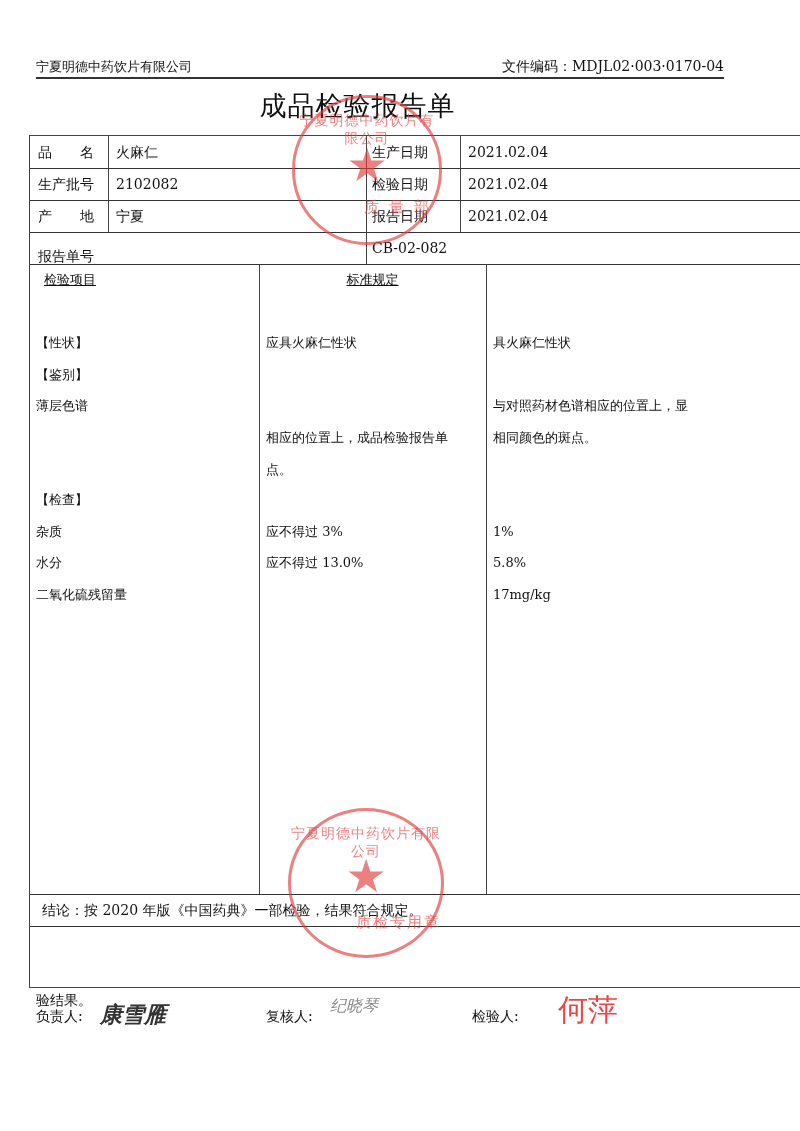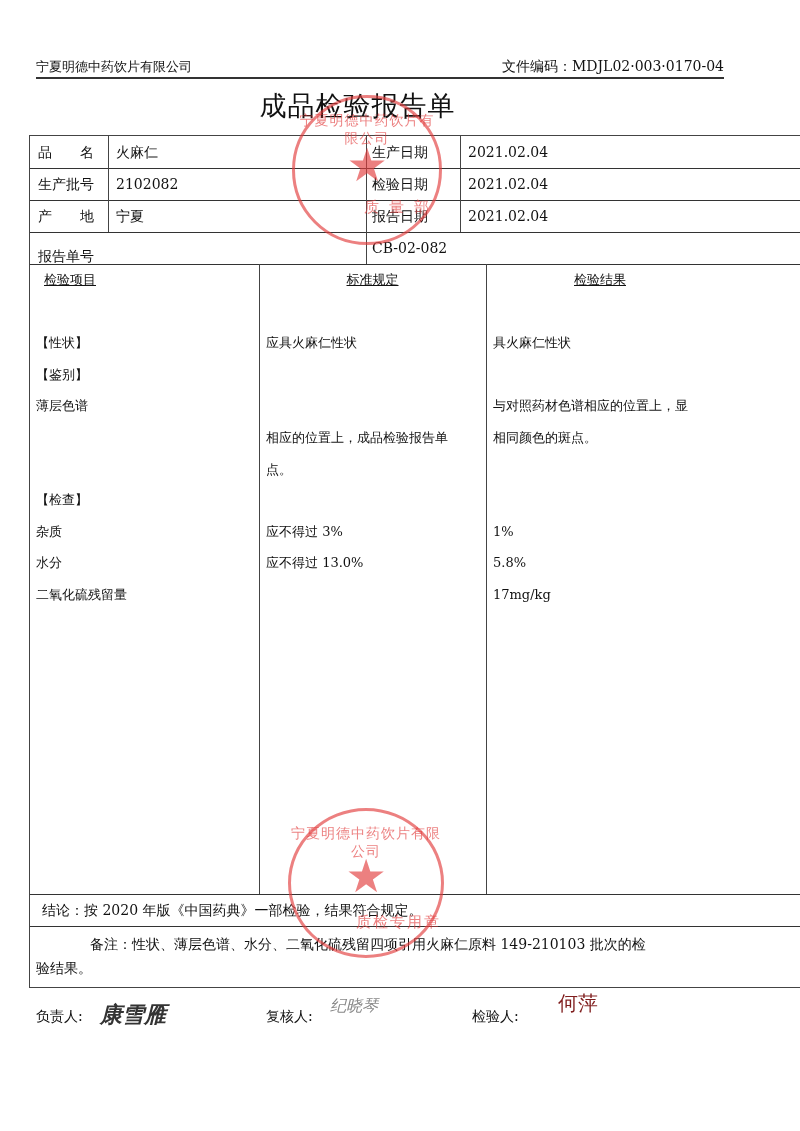--- a/index.html
+++ b/index.html
@@ -57,21 +57,20 @@
 
   <div class="cell" style="left:342px;top:0">生产日期</div>
   <div class="cell" style="left:438px;top:0">2021.02.04</div>
   <div class="cell" style="left:342px;top:32px">检验日期</div>
   <div class="cell" style="left:438px;top:32px">2021.02.04</div>
   <div class="cell" style="left:342px;top:64px">报告日期</div>
   <div class="cell" style="left:438px;top:64px">2021.02.04</div>
 
   <div class="cell ul" style="left:14px;top:128px">检验项目</div>
   <div class="cell ul" style="left:229px;width:227px;text-align:center;top:128px">标准规定</div>
-  <div class="cell ul" style="left:456px;width:228px;text-align:center;top:128px">检验结果</div>
 
   <div class="cell body-txt" style="left:6px;top:191px">【性状】</div>
   <div class="cell body-txt" style="left:236px;top:191px">应具火麻仁性状</div>
   <div class="cell body-txt" style="left:463px;top:191px">具火麻仁性状</div>
 
   <div class="cell body-txt" style="left:6px;top:223px">【鉴别】</div>
 
   <div class="cell body-txt" style="left:6px;top:254px">薄层色谱</div>
   <div class="cell body-txt" style="left:236px;top:286px">相应的位置上，成品检验报告单</div>
   <div class="cell body-txt" style="left:236px;top:318px">点。</div>
@@ -85,33 +84,32 @@
   <div class="cell body-txt" style="left:463px;top:380px">1%</div>
 
   <div class="cell body-txt" style="left:6px;top:411px">水分</div>
   <div class="cell body-txt" style="left:236px;top:411px">应不得过 13.0%</div>
   <div class="cell body-txt" style="left:463px;top:411px">5.8%</div>
 
   <div class="cell body-txt" style="left:6px;top:443px">二氧化硫残留量</div>
   <div class="cell body-txt" style="left:463px;top:443px">17mg/kg</div>
 
   <div class="cell" style="left:12px;right:0;top:758px">结论：按 2020 年版《中国药典》一部检验，结果符合规定。</div>
-  <div class="cell" style="left:60px;top:792px">备注：性状、薄层色谱、水分、二氧化硫残留四项引用火麻仁原料 149-210103 批次的检</div>
-  <div class="cell" style="left:6px;top:816px">验结果。</div>
+  <div class="cell" style="left:6px;top:848px">验结果。</div>
 </div>
 
 <div class="stamp" style="left:292px;top:95px;width:150px;height:150px;">
   <div class="arc" style="top:14px">宁夏明德中药饮片有限公司</div>
   <div class="star" style="top:44px">★</div>
   <div class="dept" style="top:100px">质量部</div>
 </div>
 <div class="stamp" style="left:288px;top:808px;width:156px;height:150px;">
   <div class="arc" style="top:14px">宁夏明德中药饮片有限公司</div>
   <div class="star" style="top:42px">★</div>
   <div class="dept" style="top:102px;letter-spacing:2px">质检专用章</div>
 </div>
 
 <div class="sig" style="left:36px">负责人:</div>
 <div class="sign" style="left:100px;top:1000px;font-size:22px;color:#333;font-weight:bold;">康雪雁</div>
 <div class="sig" style="left:266px">复核人:</div>
 <div class="sign" style="left:330px;top:996px;font-size:16px;color:#888;">纪晓琴</div>
 <div class="sig" style="left:472px">检验人:</div>
-<div class="sign" style="left:558px;top:990px;font-size:20px;color:#7f1d1d;font-style:normal;">何萍</div>
+<div class="sign" style="left:558px;top:990px;font-size:30px;color:#ef4444;font-style:normal;">何萍</div>
 
 </body></html>

